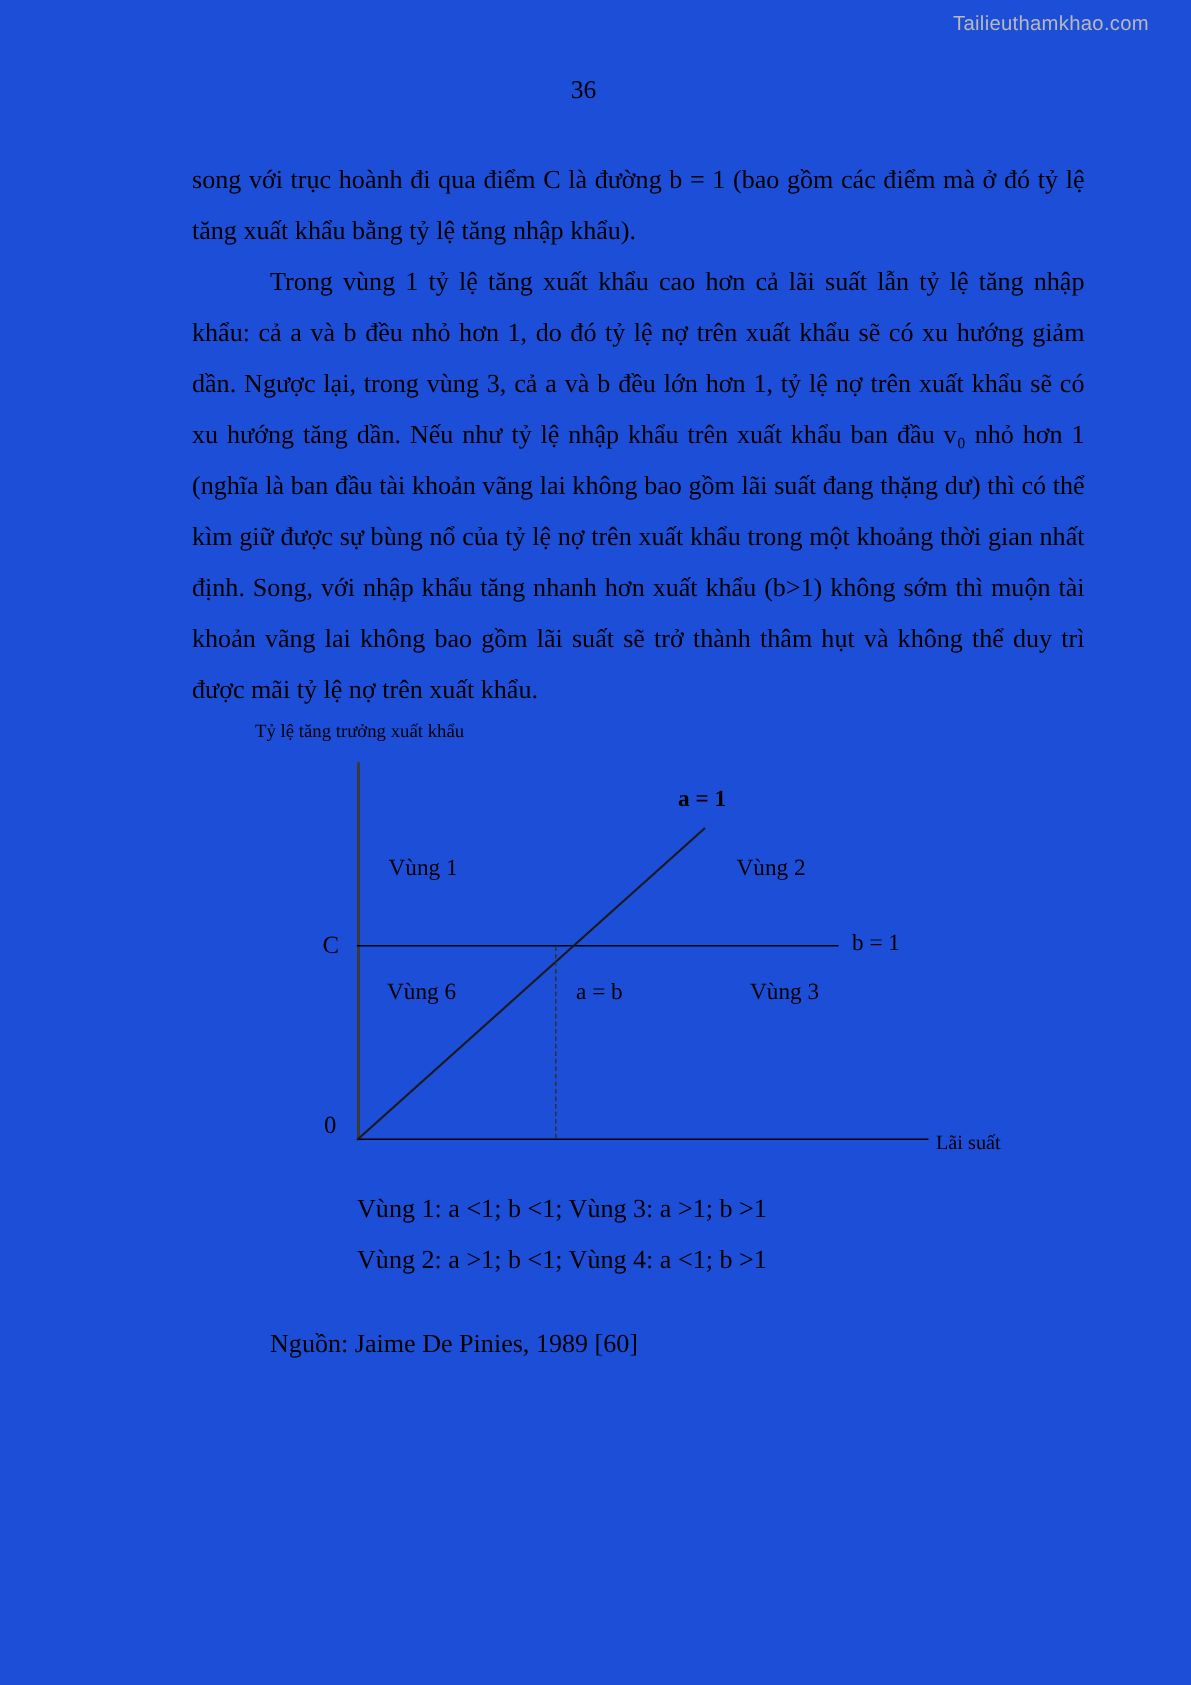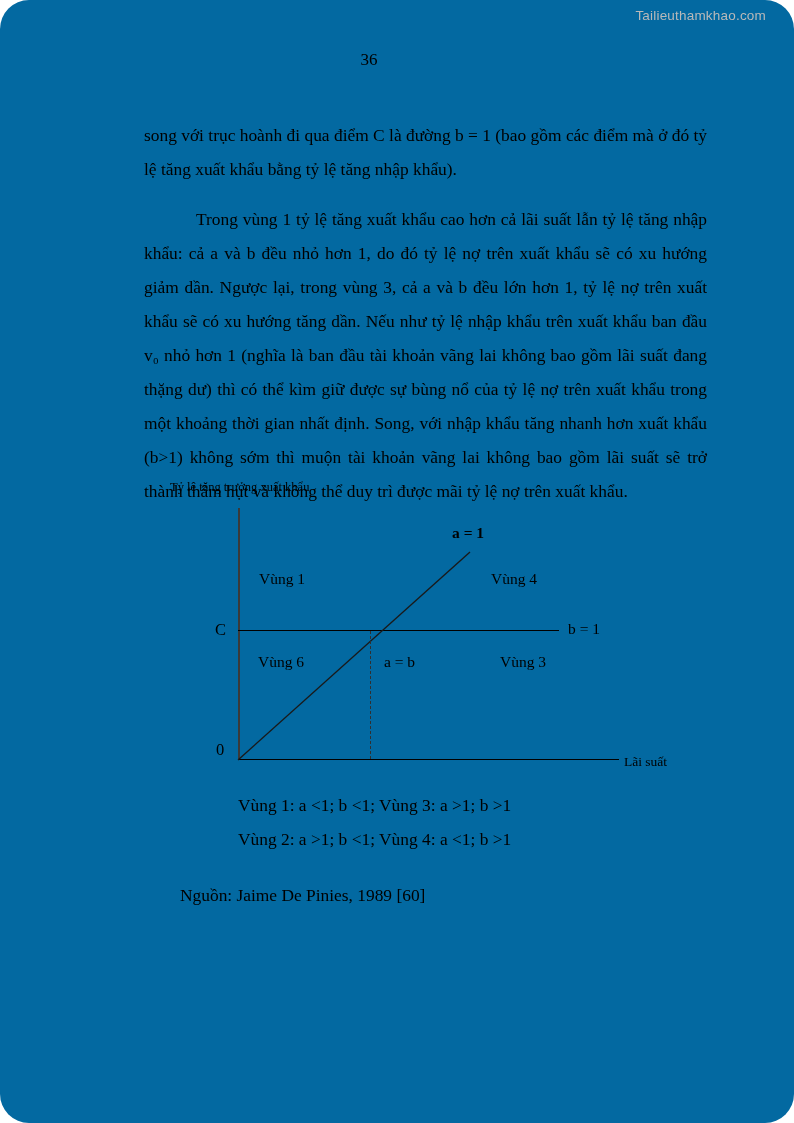--- a/index.html
+++ b/index.html
@@ -8,24 +8,23 @@
     background: #ffffff;
   }
   body {
     font-family: "Liberation Serif", "DejaVu Serif", serif;
     color: #000000;
   }
   .page {
     position: relative;
     width: 794px;
     height: 1123px;
-    background: #0369a1;
+    background: #1d4ed8;
     overflow: hidden;
     box-sizing: border-box;
-    border-radius: 29px;
   }
 
   
   .watermark {
     position: absolute;
     top: 8px;
     right: 28px;
     font-family: "Liberation Sans", "DejaVu Sans", sans-serif;
     font-size: 13.5px;
     color: #b9b9b9;
@@ -34,31 +33,32 @@
   }
 
   
   .page-number {
     position: absolute;
     top: 50px;
     left: 0;
     width: 738px;
     text-align: center;
     font-size: 17px;
+    padding-left: 20px;
   }
 
   
   .body-text {
     position: absolute;
     left: 128px;
     top: 102px;
     width: 595px;
   }
   .para {
-    margin: 16px;
+    margin: 0;
     text-align: justify;
     text-justify: inter-word;
     font-size: 17.4px;
     line-height: 34px;
   }
   .para.indent { text-indent: 52px; }
   .para + .para { margin-top: 0; }
 
   
   .figure {
@@ -197,21 +197,21 @@
       <line x1="0" y1="208" x2="232" y2="0" stroke="#1a1a1a" stroke-width="1.4"></line>
     </svg>
 
     <div class="dashed-v"></div>
 
     <div class="lbl lbl-c">C</div>
     <div class="lbl lbl-zero">0</div>
     <div class="lbl lbl-a1">a = 1</div>
     <div class="lbl lbl-b1">b = 1</div>
     <div class="lbl lbl-v1">Vùng 1</div>
-    <div class="lbl lbl-v2">Vùng 4</div>
+    <div class="lbl lbl-v2">Vùng 2</div>
     <div class="lbl lbl-v4">Vùng 6</div>
     <div class="lbl lbl-ab">a = b</div>
     <div class="lbl lbl-v3">Vùng 3</div>
     <div class="lbl lbl-xaxis">Lãi suất</div>
   </div>
 
   <div class="legend">
     <div class="legend-line">Vùng 1: a &lt;1; b &lt;1; Vùng 3: a &gt;1; b &gt;1</div>
     <div class="legend-line">Vùng 2: a &gt;1; b &lt;1; Vùng 4: a &lt;1; b &gt;1</div>
   </div>

